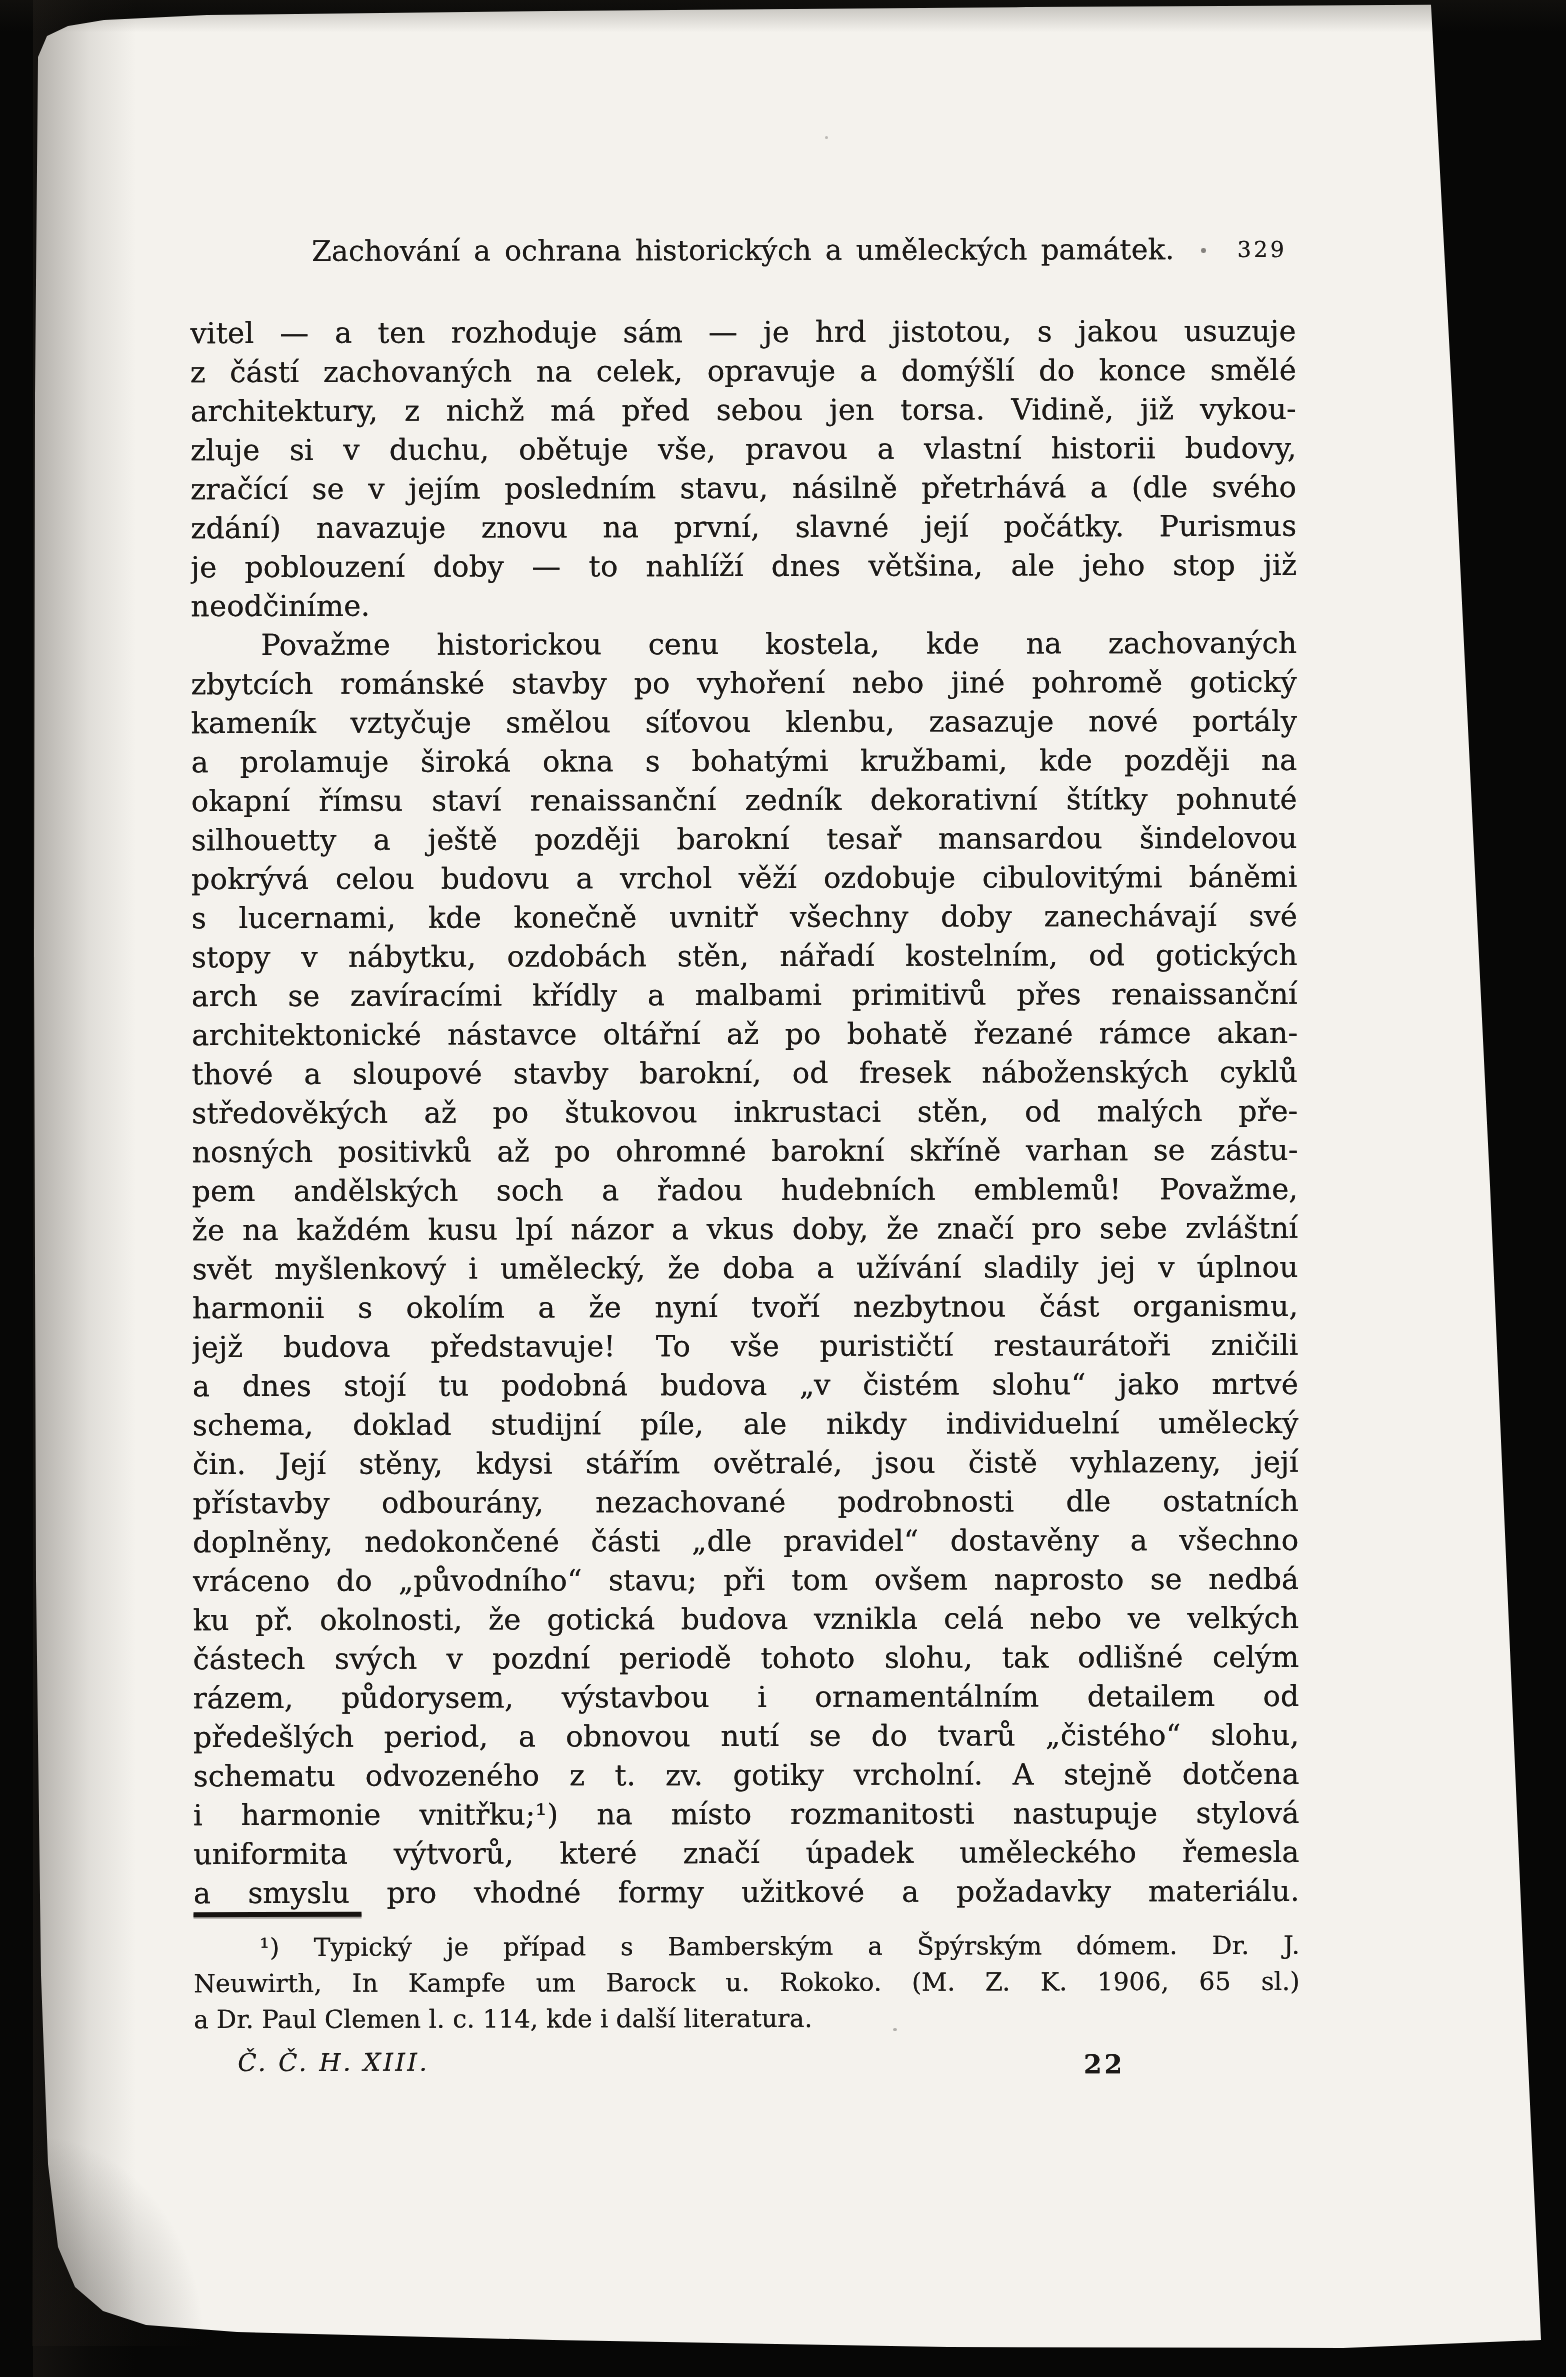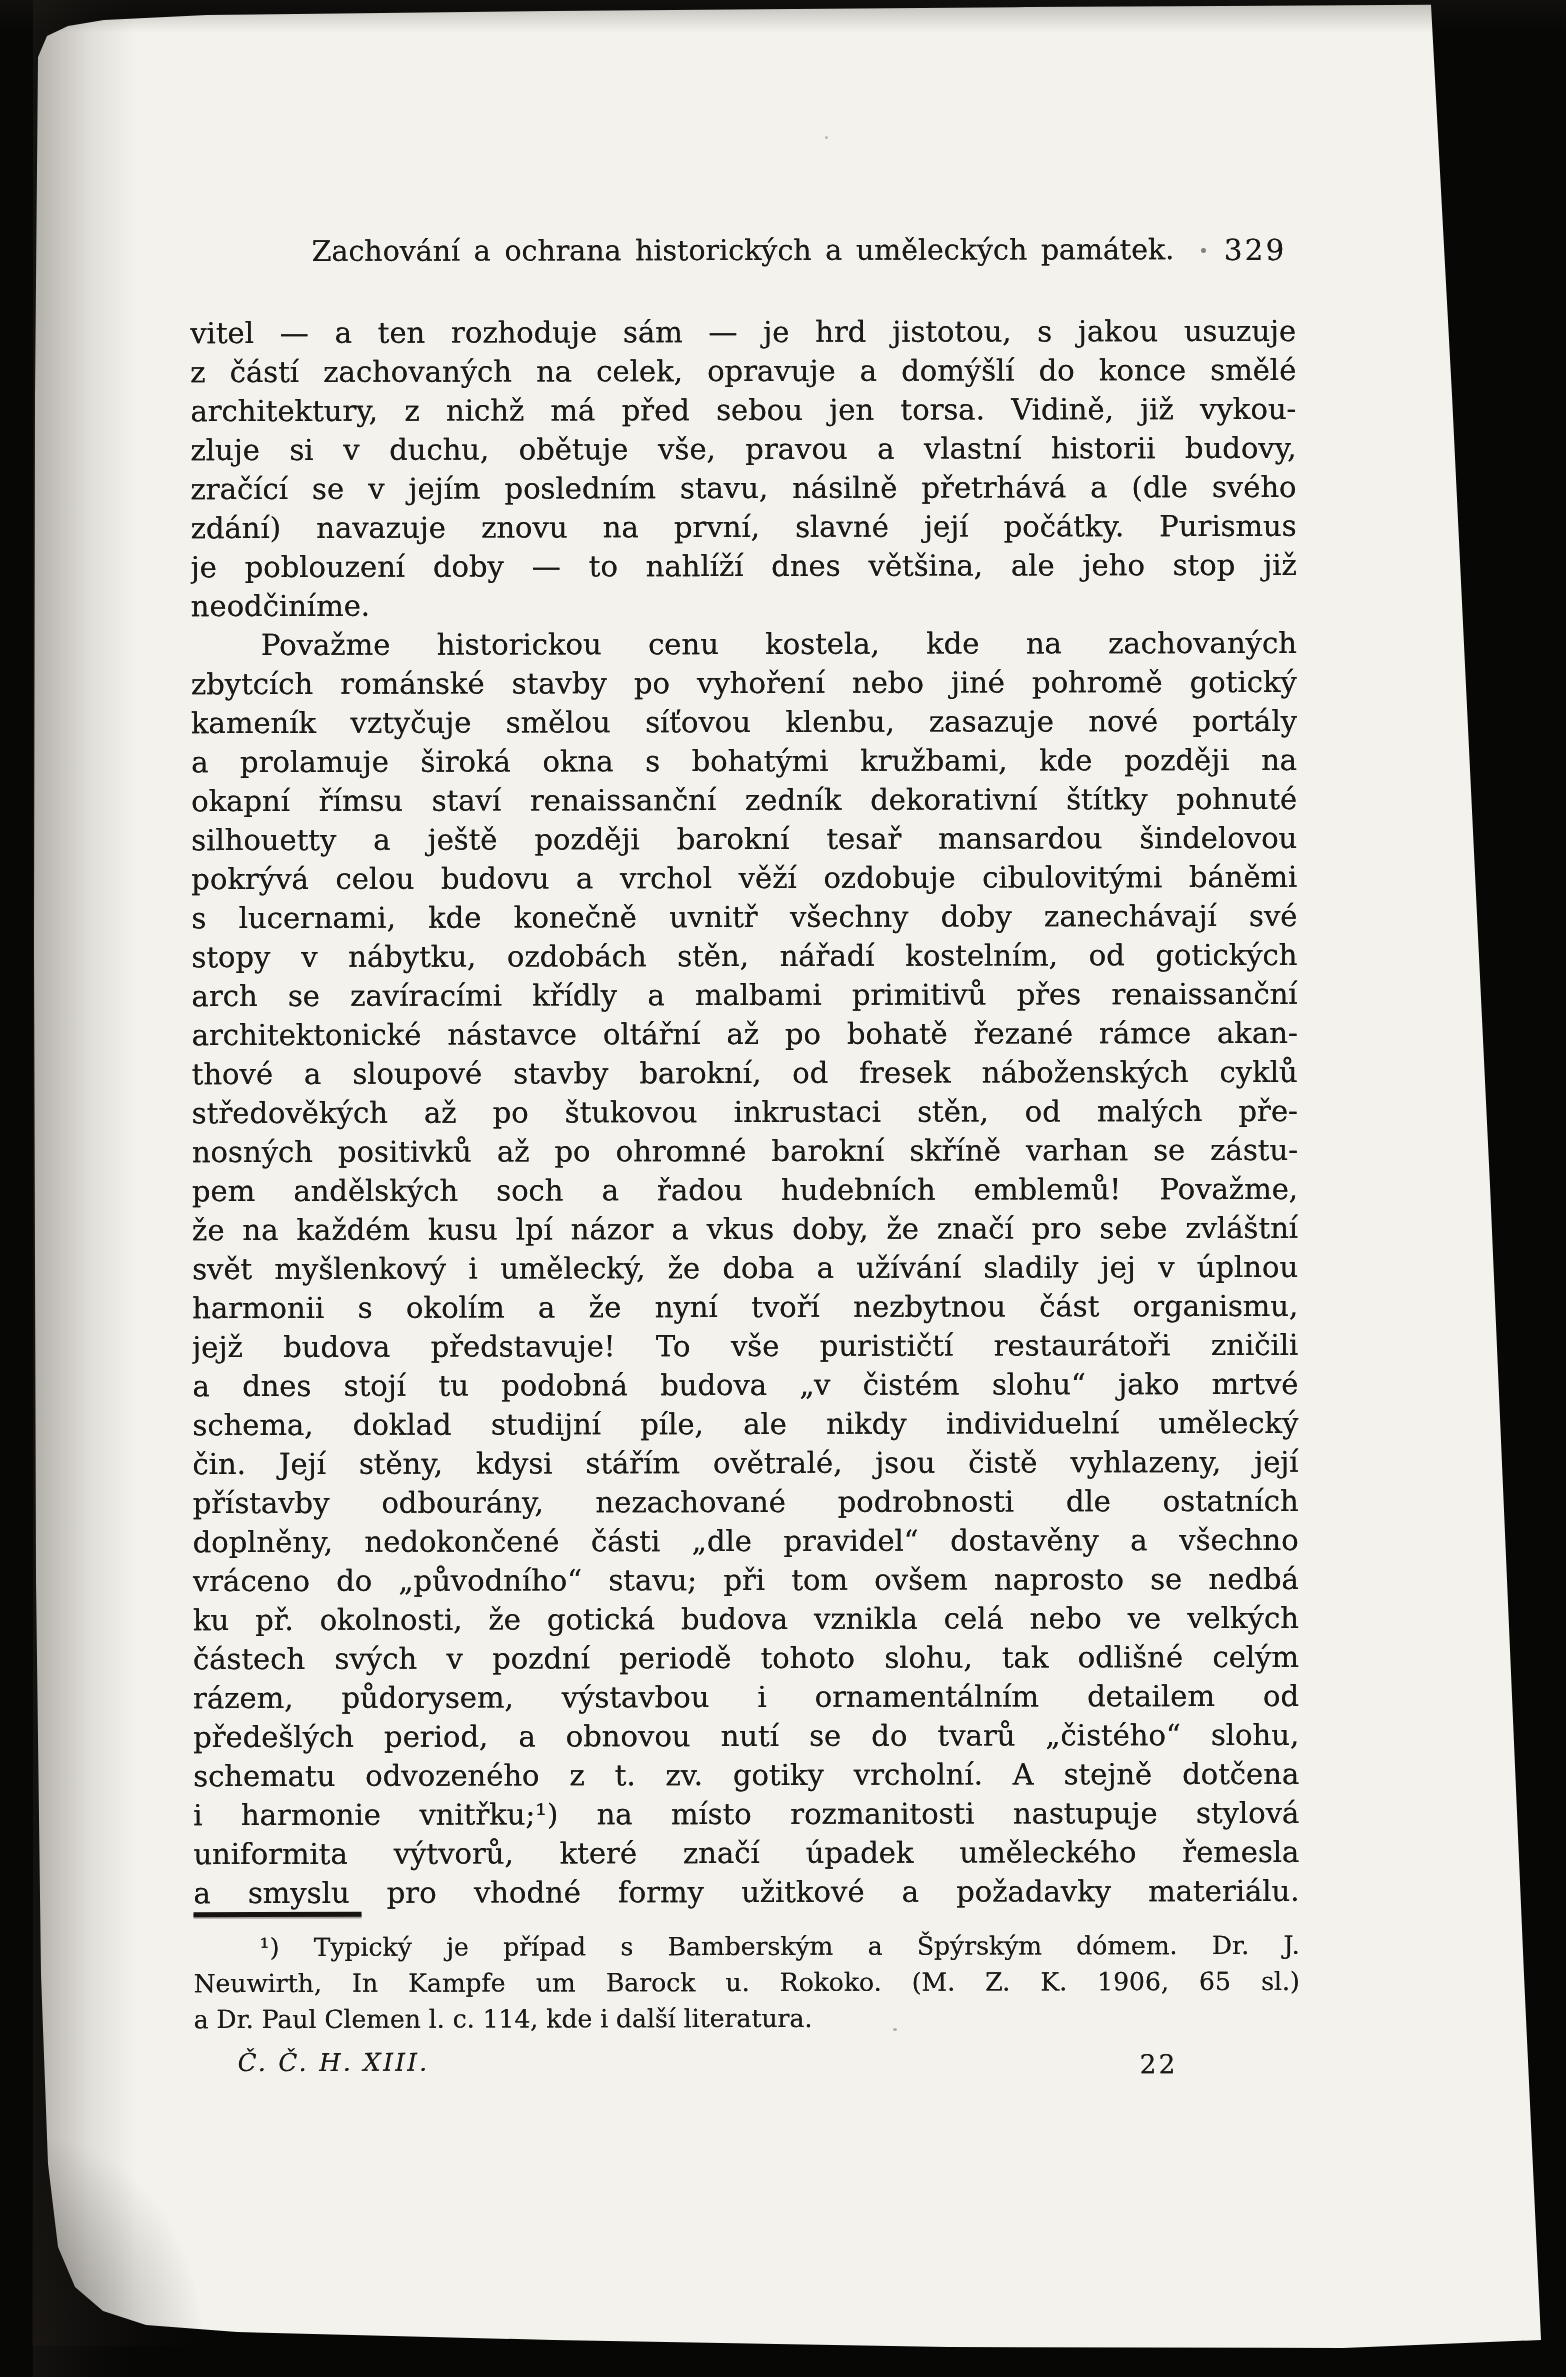--- a/index.html
+++ b/index.html
@@ -47,21 +47,21 @@
     transform:rotate(-0.12deg);
     text-shadow:0 0 0.5px rgba(28,24,20,0.85);
   }
   #running-head{
     position:absolute;left:0;top:232px;width:1106px;height:39px;
     font-size:28.4px;line-height:38px;word-spacing:4.7px;
     text-align:center;
   }
   #running-head .pagenum{
     position:absolute;right:9.5px;top:0;
-    font-size:29px;letter-spacing:2.4px;
+    font-size:22px;letter-spacing:2.4px;
   }
   #body-text{
     position:absolute;left:0;top:313px;width:1106px;
     font-size:29px;
   }
   #body-text .tline{line-height:39px;height:39px;}
   .tline{
     text-align:justify;text-align-last:justify;
     overflow:hidden;white-space:normal;
   }
@@ -81,22 +81,22 @@
   #footer-row{
     position:absolute;left:0;top:2047px;width:1106px;height:39px;
     font-size:24.5px;
   }
   #signature{
     position:absolute;left:44px;top:0;
     letter-spacing:2.4px;
     font-style:italic;
   }
   #page-mark{
-    position:absolute;left:946px;top:3.2px;
-    font-size:26px;font-weight:normal;letter-spacing:2.4px;
+    position:absolute;left:890px;top:3.2px;
+    font-size:26px;font-weight:bold;letter-spacing:2.4px;
   }
   .speck{
     position:absolute;border-radius:50%;
     background:rgba(40,36,32,0.55);pointer-events:none;
   }
   #speck-1{left:1201px;top:248px;width:4.7px;height:4.7px;}
   #speck-2{left:825px;top:136px;width:3.2px;height:3.2px;opacity:.5;}
   #speck-3{left:893px;top:2028px;width:4px;height:3.2px;opacity:.6;}
 </style>
 </head>

